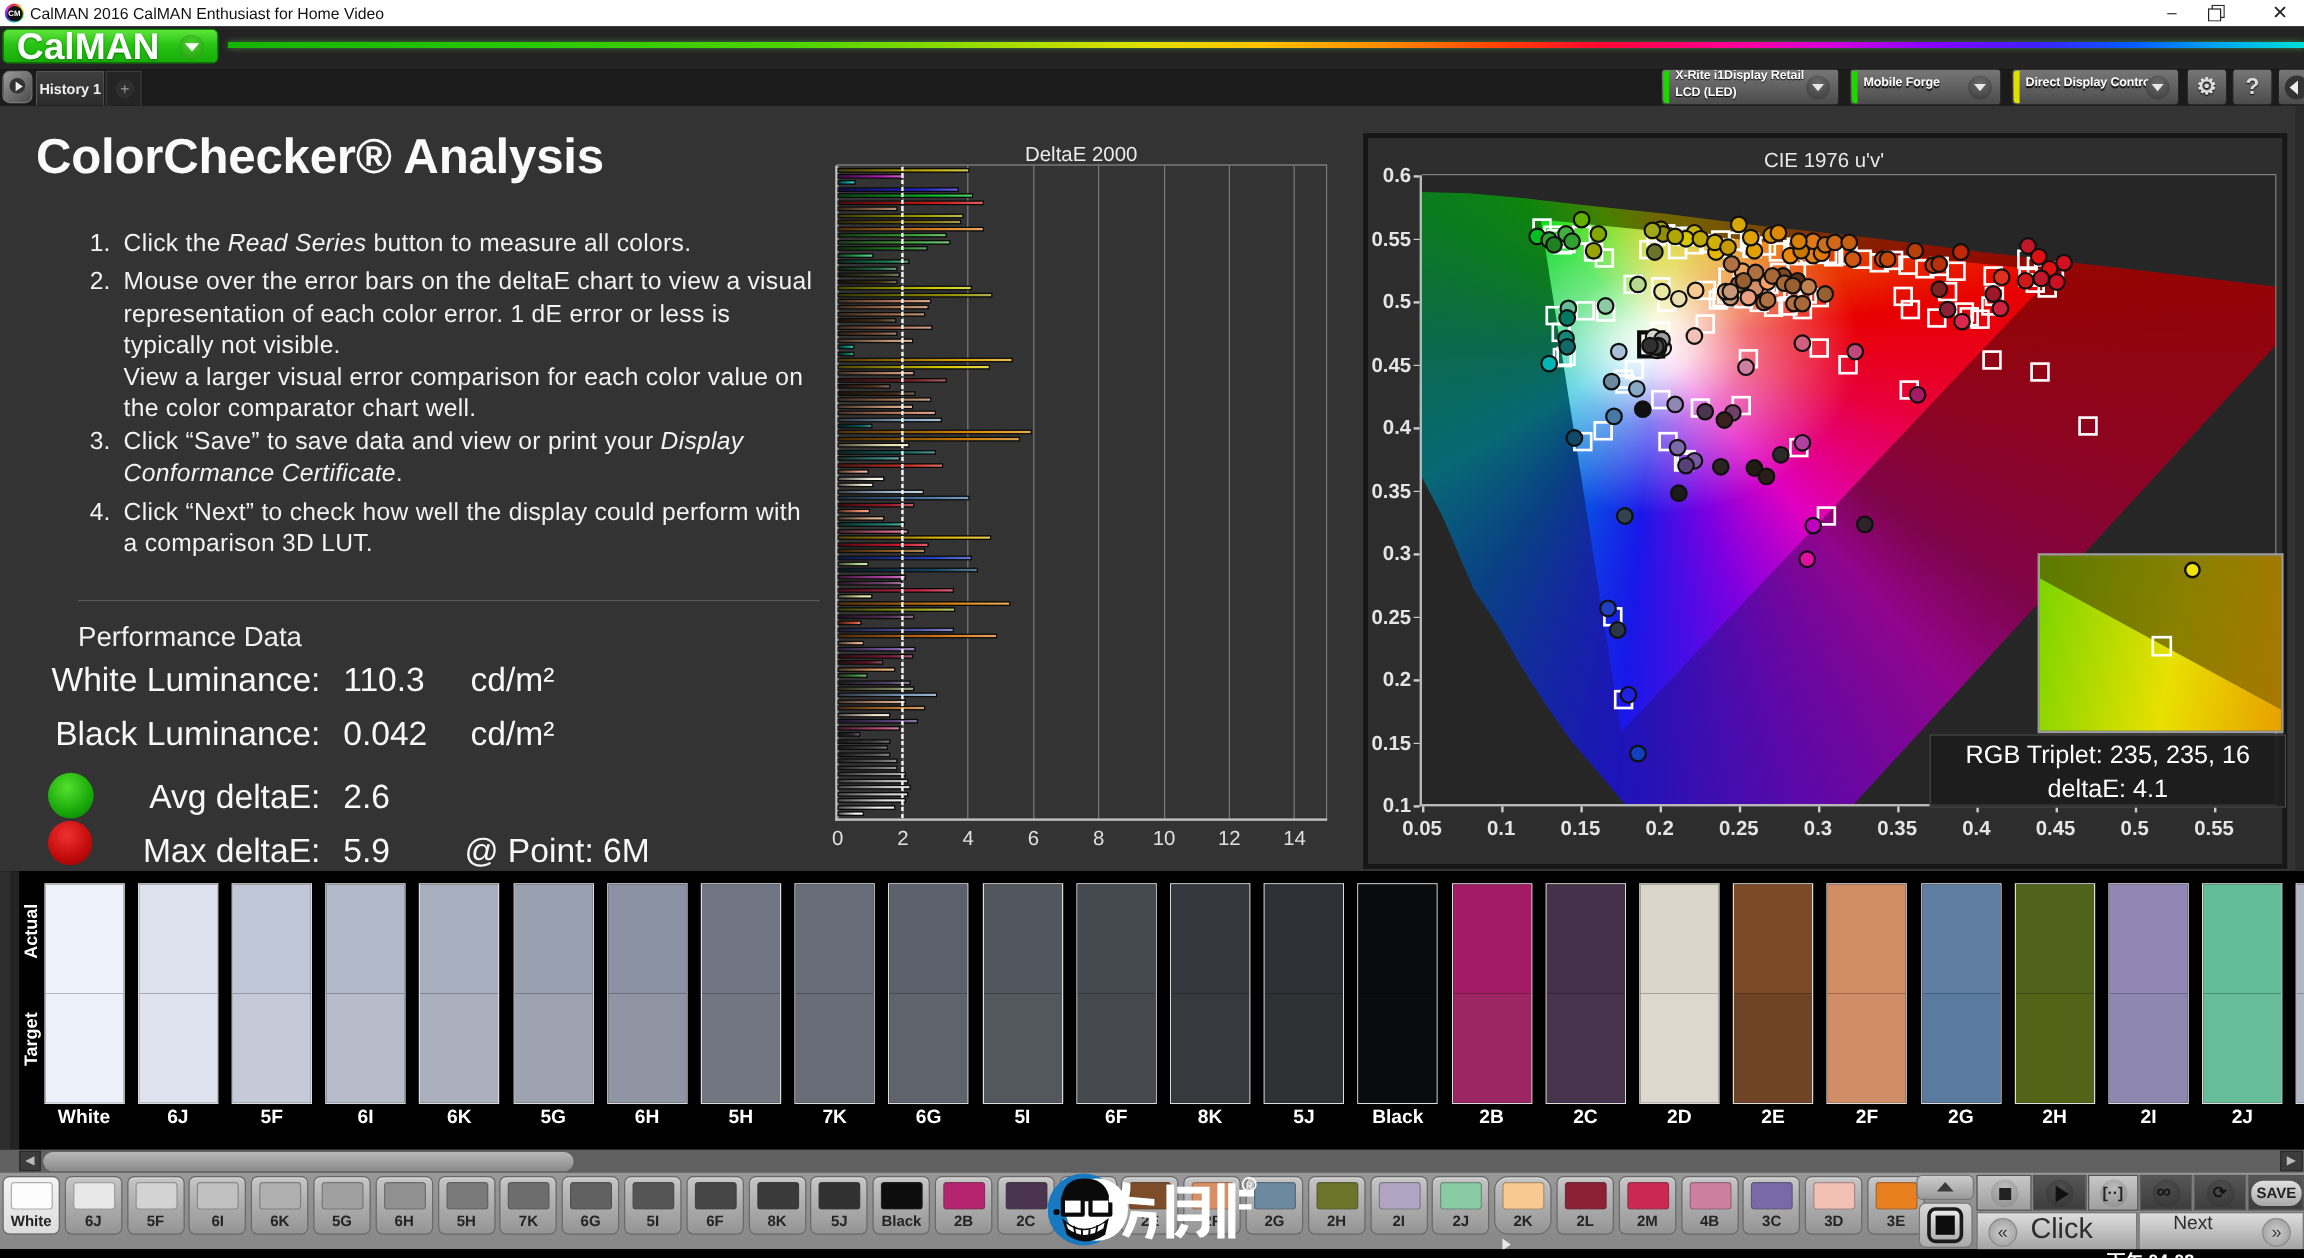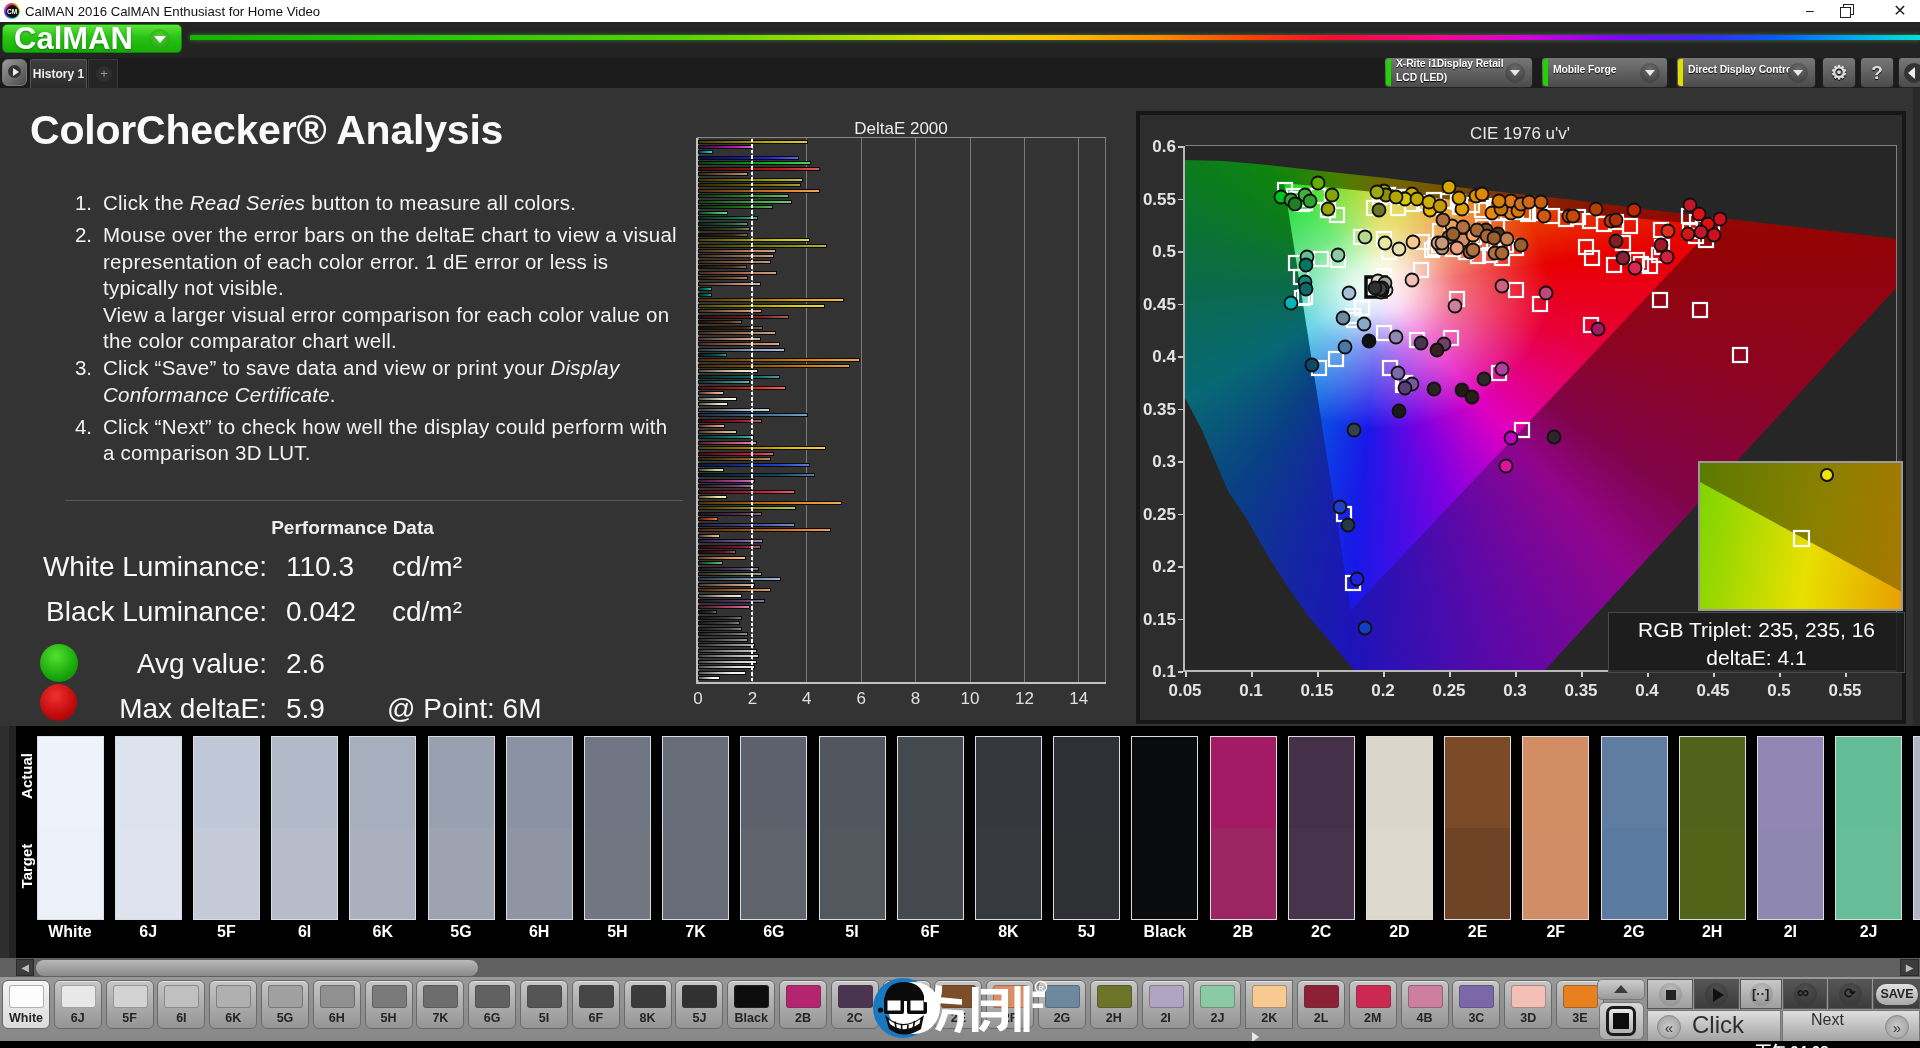--- a/index.html
+++ b/index.html
@@ -68,28 +68,28 @@
 <div class="a" style="left:103px;top:276px;font-size:20.5px;letter-spacing:0.25px;color:#f2f2f2;white-space:nowrap">typically not visible.</div>
 <div class="a" style="left:103px;top:303px;font-size:20.5px;letter-spacing:0.25px;color:#f2f2f2;white-space:nowrap">View a larger visual error comparison for each color value on</div>
 <div class="a" style="left:103px;top:329px;font-size:20.5px;letter-spacing:0.25px;color:#f2f2f2;white-space:nowrap">the color comparator chart well.</div>
 <div class="a" style="left:60px;top:356px;width:32px;text-align:right;font-size:20.5px;color:#f2f2f2">3.</div>
 <div class="a" style="left:103px;top:356px;font-size:20.5px;letter-spacing:0.25px;color:#f2f2f2;white-space:nowrap">Click “Save” to save data and view or print your <i>Display</i></div>
 <div class="a" style="left:103px;top:383px;font-size:20.5px;letter-spacing:0.25px;color:#f2f2f2;white-space:nowrap"><i>Conformance Certificate</i>.</div>
 <div class="a" style="left:60px;top:415px;width:32px;text-align:right;font-size:20.5px;color:#f2f2f2">4.</div>
 <div class="a" style="left:103px;top:415px;font-size:20.5px;letter-spacing:0.25px;color:#f2f2f2;white-space:nowrap">Click “Next” to check how well the display could perform with</div>
 <div class="a" style="left:103px;top:441px;font-size:20.5px;letter-spacing:0.25px;color:#f2f2f2;white-space:nowrap">a comparison 3D LUT.</div>
 <div class="a" style="left:65px;top:500px;width:618px;height:1px;background:#575757"></div>
-<div class="a" style="left:65px;top:517px;width:575px;text-align:center;font-size:19px;font-weight:bold;color:#f0f0f0">Performance Data</div>
+<div class="a" style="left:65px;top:517px;width:575px;text-align:left;font-size:23px;font-weight:normal;color:#f0f0f0">Performance Data</div>
 <div class="a" style="left:0;top:551px;width:267px;text-align:right;font-size:28px;color:#f8f8f8">White Luminance:</div>
 <div class="a" style="left:286px;top:551px;font-size:28px;color:#f8f8f8">110.3</div>
 <div class="a" style="left:392px;top:551px;font-size:28px;color:#f8f8f8">cd/m²</div>
 <div class="a" style="left:0;top:596px;width:267px;text-align:right;font-size:28px;color:#f8f8f8">Black Luminance:</div>
 <div class="a" style="left:286px;top:596px;font-size:28px;color:#f8f8f8">0.042</div>
 <div class="a" style="left:392px;top:596px;font-size:28px;color:#f8f8f8">cd/m²</div>
-<div class="a" style="left:0;top:648px;width:267px;text-align:right;font-size:28px;color:#f8f8f8">Avg value:</div>
+<div class="a" style="left:0;top:648px;width:267px;text-align:right;font-size:28px;color:#f8f8f8">Avg deltaE:</div>
 <div class="a" style="left:286px;top:648px;font-size:28px;color:#f8f8f8">2.6</div>
 <div class="a" style="left:0;top:693px;width:267px;text-align:right;font-size:28px;color:#f8f8f8">Max deltaE:</div>
 <div class="a" style="left:286px;top:693px;font-size:28px;color:#f8f8f8">5.9</div>
 <div class="a" style="left:387px;top:693px;font-size:28px;color:#f8f8f8">@ Point: 6M</div>
 <div class="a" style="left:40px;top:644px;width:38px;height:38px;border-radius:50%;background:radial-gradient(circle at 42% 32%,#55e02e,#18a80a 60%,#0c7a04)"></div>
 <div class="a" style="left:40px;top:684px;width:37px;height:37px;border-radius:50%;background:radial-gradient(circle at 42% 32%,#f03030,#c00a0a 60%,#8c0404)"></div>
 <div class="a" style="left:821px;top:119px;width:160px;text-align:center;font-size:17px;color:#ececec;white-space:nowrap">DeltaE 2000</div>
 <div class="a" style="left:697.5px;top:138px;width:1px;height:545px;background:#7a7a7a"></div>
 <div class="a" style="left:751.9px;top:138px;width:1px;height:545px;background:#7a7a7a"></div>
 <div class="a" style="left:806.3px;top:138px;width:1px;height:545px;background:#7a7a7a"></div>
@@ -747,21 +747,21 @@
     <div class="a" style="left:0;top:30px;width:46px;text-align:center;font-size:12.5px;font-weight:bold;color:#242424">2H</div>
   </div>
 <div class="a" style="left:1141.6px;top:980px;width:48px;height:49px;border-radius:6px;background:linear-gradient(#c6c6c6,#949494);border:1px solid #6a6a6a;box-shadow:inset 0 1px 0 rgba(255,255,255,.5)">
     <div class="a" style="left:6px;top:4px;width:35px;height:23px;border-radius:3px;background:#b1a4c2;border:1px solid rgba(60,60,60,.4)"></div>
     <div class="a" style="left:0;top:30px;width:46px;text-align:center;font-size:12.5px;font-weight:bold;color:#242424">2I</div>
   </div>
 <div class="a" style="left:1193.4px;top:980px;width:48px;height:49px;border-radius:6px;background:linear-gradient(#c6c6c6,#949494);border:1px solid #6a6a6a;box-shadow:inset 0 1px 0 rgba(255,255,255,.5)">
     <div class="a" style="left:6px;top:4px;width:35px;height:23px;border-radius:3px;background:#8acaa4;border:1px solid rgba(60,60,60,.4)"></div>
     <div class="a" style="left:0;top:30px;width:46px;text-align:center;font-size:12.5px;font-weight:bold;color:#242424">2J</div>
   </div>
-<div class="a" style="left:1245.2px;top:980px;width:48px;height:49px;border-radius:0;background:linear-gradient(#c6c6c6,#949494);border:1px solid #6a6a6a;box-shadow:inset 0 1px 0 rgba(255,255,255,.5)">
+<div class="a" style="left:1245.2px;top:980px;width:48px;height:49px;border-radius:12px;background:linear-gradient(#c6c6c6,#949494);border:1px solid #6a6a6a;box-shadow:inset 0 1px 0 rgba(255,255,255,.5)">
     <div class="a" style="left:6px;top:4px;width:35px;height:23px;border-radius:3px;background:#f9c992;border:1px solid rgba(60,60,60,.4)"></div>
     <div class="a" style="left:0;top:30px;width:46px;text-align:center;font-size:12.5px;font-weight:bold;color:#242424">2K</div>
   </div>
 <div class="a" style="left:1297.0px;top:980px;width:48px;height:49px;border-radius:6px;background:linear-gradient(#c6c6c6,#949494);border:1px solid #6a6a6a;box-shadow:inset 0 1px 0 rgba(255,255,255,.5)">
     <div class="a" style="left:6px;top:4px;width:35px;height:23px;border-radius:3px;background:#8c2135;border:1px solid rgba(60,60,60,.4)"></div>
     <div class="a" style="left:0;top:30px;width:46px;text-align:center;font-size:12.5px;font-weight:bold;color:#242424">2L</div>
   </div>
 <div class="a" style="left:1348.8px;top:980px;width:48px;height:49px;border-radius:6px;background:linear-gradient(#c6c6c6,#949494);border:1px solid #6a6a6a;box-shadow:inset 0 1px 0 rgba(255,255,255,.5)">
     <div class="a" style="left:6px;top:4px;width:35px;height:23px;border-radius:3px;background:#cc2952;border:1px solid rgba(60,60,60,.4)"></div>
     <div class="a" style="left:0;top:30px;width:46px;text-align:center;font-size:12.5px;font-weight:bold;color:#242424">2M</div>

